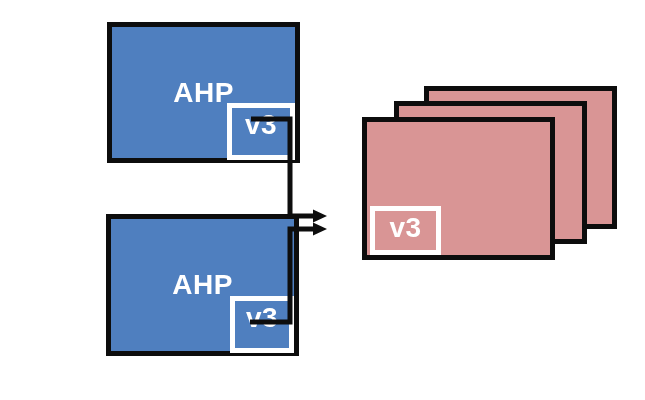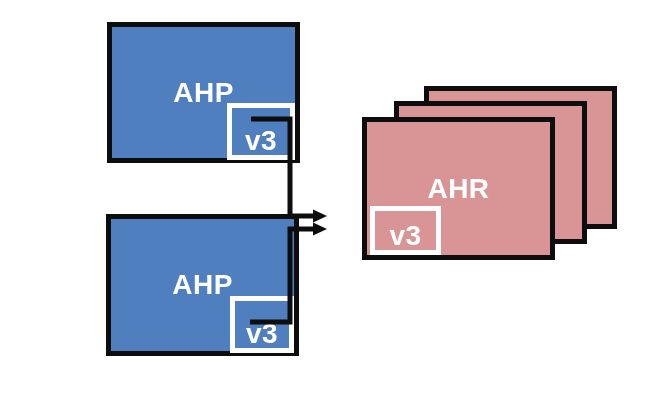--- a/index.html
+++ b/index.html
@@ -40,21 +40,21 @@
   .ahp-top{left:63px;top:22px;width:193px;height:141px;}
   .ahp-bottom{left:62px;top:214px;width:193px;height:142px;}
   .ahr-back{left:380px;top:86px;width:193px;height:143px;}
   .ahr-middle{left:350px;top:101px;width:193px;height:143px;}
   .ahr-front{left:318px;top:117px;width:193px;height:143px;}
   .vbox{
     position:absolute;
     box-sizing:border-box;
     border:5px solid var(--version-border);
     display:flex;
-    align-items:flex-end;
+    align-items:flex-start;
     justify-content:center;
     padding-top:3px;
   }
   .vbox .node-label{font-size:28px;}
   .vbox-ahp-top{right:0;bottom:-2px;width:68px;height:57px;}
   .vbox-ahp-bottom{right:0;bottom:-2px;width:64px;height:57px;}
   .vbox-ahr{left:3px;bottom:0;width:71px;height:49px;}
   .connectors{
     position:absolute;left:0;top:0;width:645px;height:400px;
     pointer-events:none;
@@ -63,21 +63,20 @@
   .connectors polygon{fill:var(--outline);stroke:none;}
 </style>
 </head>
 <body>
 
 <div class="canvas">
 
   <div class="node pink ahr-back"></div>
   <div class="node pink ahr-middle"></div>
   <div class="node pink ahr-front">
-    <span class="node-label">AHR</span>
     <div class="vbox vbox-ahr">
       <span class="node-label">v3</span>
     </div>
   </div>
 
   <div class="node blue ahp-top">
     <span class="node-label">AHP</span>
     <div class="vbox vbox-ahp-top">
       <span class="node-label">v3</span>
     </div>

